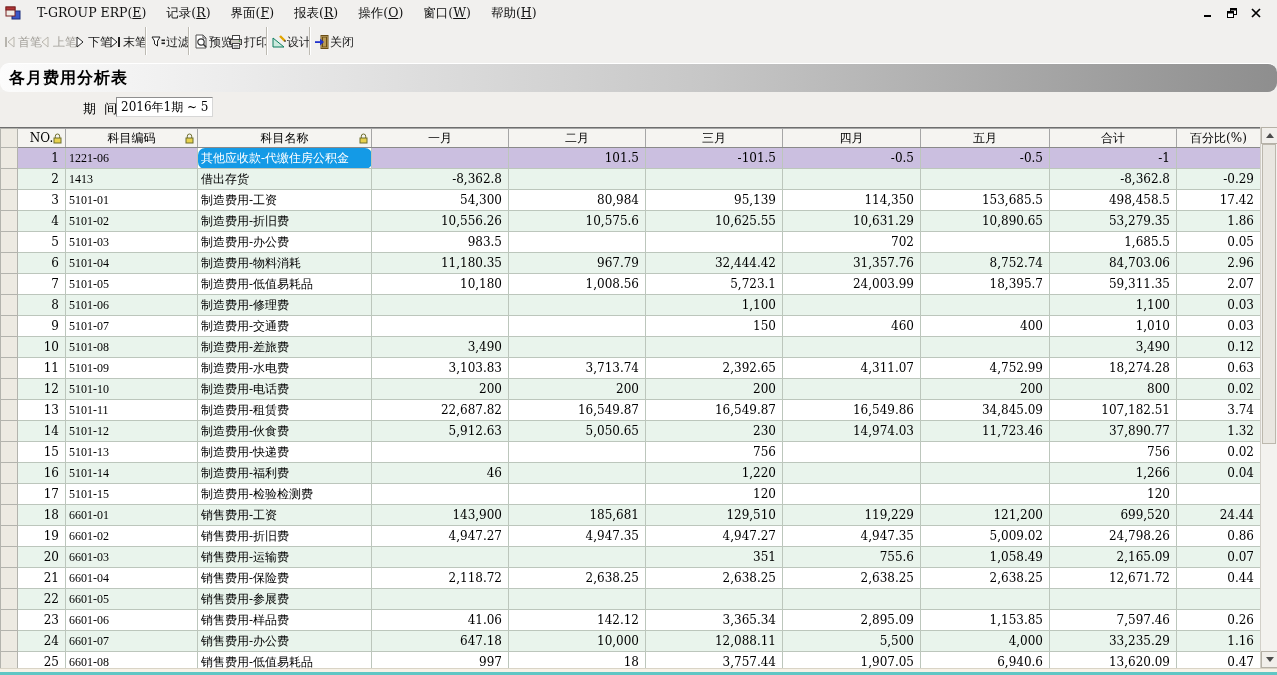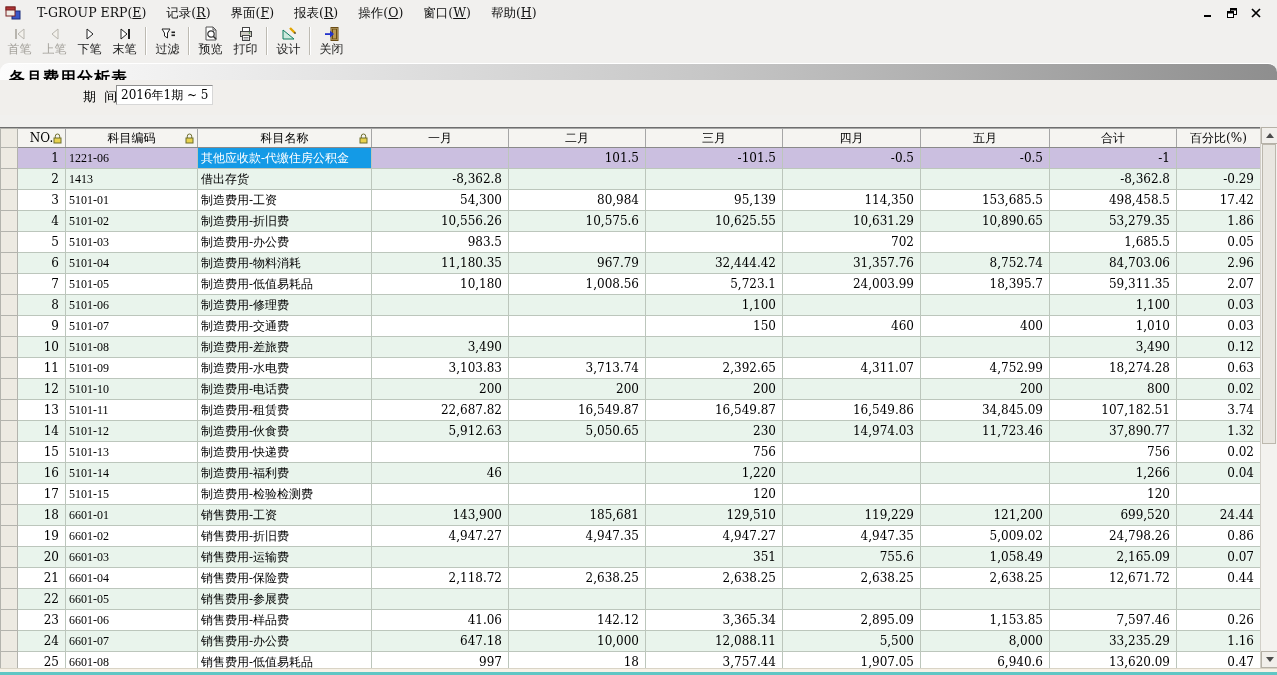--- a/index.html
+++ b/index.html
@@ -9,55 +9,55 @@
   
   .menubar { position:absolute; left:0; top:0; width:1277px; height:26px; background:#f1f0ee; display:flex; align-items:center; }
   .appicon { width:16px; height:16px; margin:0 6px 0 5px; }
   .menu-item { font-size:12.5px; color:#111; padding:8px 10px; line-height:26px; cursor:default; white-space:nowrap; }
   .menu-item u { text-decoration:underline; }
   .win-controls { margin-left:auto; display:flex; align-items:center; gap:10px; padding-right:14px; }
   .winbtn { width:14px; height:12px; display:flex; align-items:center; justify-content:center; }
 
   
   .toolbar { position:absolute; left:0; top:26px; width:1277px; height:33px; background:#f1f0ee; display:flex; align-items:flex-start; padding-left:2px; }
-  .tbtn { width:35px; height:32px; display:flex; flex-direction:column; align-items:center; justify-content:flex-start; cursor:default; }
+  .tbtn { width:35px; height:32px; display:flex; align-items:center; justify-content:flex-start; cursor:default; }
   .tbtn .ticon { height:16px; display:flex; align-items:center; }
   .tbtn .tlabel { font-size:12px; line-height:14px; color:#1a1a1a; white-space:nowrap; }
   .tbtn.disabled .tlabel { color:#a3a09a; }
   .tsep { width:2px; height:28px; margin:1px 3px 0 3px; border-left:1px solid #bdbab2; border-right:1px solid #ffffff; }
 
   
   .titleband { position:absolute; left:0; top:63px; width:1277px; height:29px;
     background:linear-gradient(90deg,#fcfcfc 0%,#ececec 18%,#c7c7c7 55%,#8e8e8e 100%);
     border-top:1px solid #ffffff; display:flex; align-items:center;border-radius:9px; }
   .titleband .ttext { font-size:16px; font-weight:bold; color:#000; padding-left:9px; letter-spacing:1px; }
 
   
-  .periodrow { position:absolute; left:0; top:80px; width:1277px; height:35px; background:#f1efec; }
+  .periodrow { position:absolute; left:0; top:92px; width:1277px; height:35px; background:#f1efec; }
   .plabel { position:absolute; left:83px; top:8px; font-size:13px; color:#000; white-space:pre; }
   .pinput { position:absolute; left:116px; top:5px; width:97px; height:20px; background:#fff;
     border:1px solid #8f8f8f; border-bottom-color:#d7d7d7; border-right-color:#d7d7d7;
     font-family:inherit; font-size:12px; color:#000; padding:1px 4px; }
 
   
   .gridwrap { position:absolute; left:0; top:127px; width:1260px; height:541px; overflow:hidden; border-top:1px solid #6e6e6e; background:#fff; }
   table.tbl { border-collapse:collapse; table-layout:fixed; width:1260px; font-size:12px; color:#000; }
   .tbl th, .tbl td { overflow:hidden; white-space:nowrap; }
   .tbl th { height:19px; background:#f5f4f1; border:1px solid #a6a6a6; border-bottom:1px solid #8a8a8a;
     font-weight:normal; text-align:center; position:relative; font-size:12px; }
   .tbl th .lk { position:absolute; right:3px; top:4px; }
   .tbl td { height:21px; border:1px solid #bcc6bc; padding:0 3px; }
   .tbl td.r { text-align:right; padding-right:6px; }
   .tbl td.l { text-align:left; padding-left:3px;font-family:Liberation Serif, serif; }
   .tbl td.ind, .tbl th.ind { background:#edeae2; border-color:#b3b3ad; padding:0; }
   tr.alt td { background:#e9f4ec; }
   tr.alt td.ind { background:#edeae2; }
   tr.sel td { background:#cbbfe0; }
   tr.sel td.ind { background:#edeae2; }
-  tr.sel td.act { background:#149ae6; color:#fff; }
+  tr.sel td.act { background:#149ae6; color:#fff;border-radius:7px; }
 
   
   .vscroll { position:absolute; right:0; top:127px; width:17px; height:541px; background:#f3f2ef; border-left:1px solid #d2cfc8; }
   .sbtn { position:absolute; left:0; width:17px; height:17px; background:#f1efeb; border:1px solid #b5b1a7; display:flex; align-items:center; justify-content:center; }
   .sbtn.up { top:0; }
   .sbtn.down { bottom:0; }
   .arr-up { width:0; height:0; border-left:4px solid transparent; border-right:4px solid transparent; border-bottom:5px solid #4c4c4c; }
   .arr-down { width:0; height:0; border-left:4px solid transparent; border-right:4px solid transparent; border-top:5px solid #4c4c4c; }
   .sthumb { position:absolute; left:1px; top:17px; width:14px; height:300px; background:#e9e7e1; border:1px solid #bcb8ad; }
 
@@ -547,21 +547,21 @@
         </tr>
         <tr class="alt">
           <td class="ind"></td>
           <td class="r">24</td>
           <td class="l">6601-07</td>
           <td class="l">销售费用-办公费</td>
           <td class="r">647.18</td>
           <td class="r">10,000</td>
           <td class="r">12,088.11</td>
           <td class="r">5,500</td>
-          <td class="r">8,000</td>
+          <td class="r">4,000</td>
           <td class="r">33,235.29</td>
           <td class="r">1.16</td>
         </tr>
         <tr class="">
           <td class="ind"></td>
           <td class="r">25</td>
           <td class="l">6601-08</td>
           <td class="l">销售费用-低值易耗品</td>
           <td class="r">997</td>
           <td class="r">18</td>

